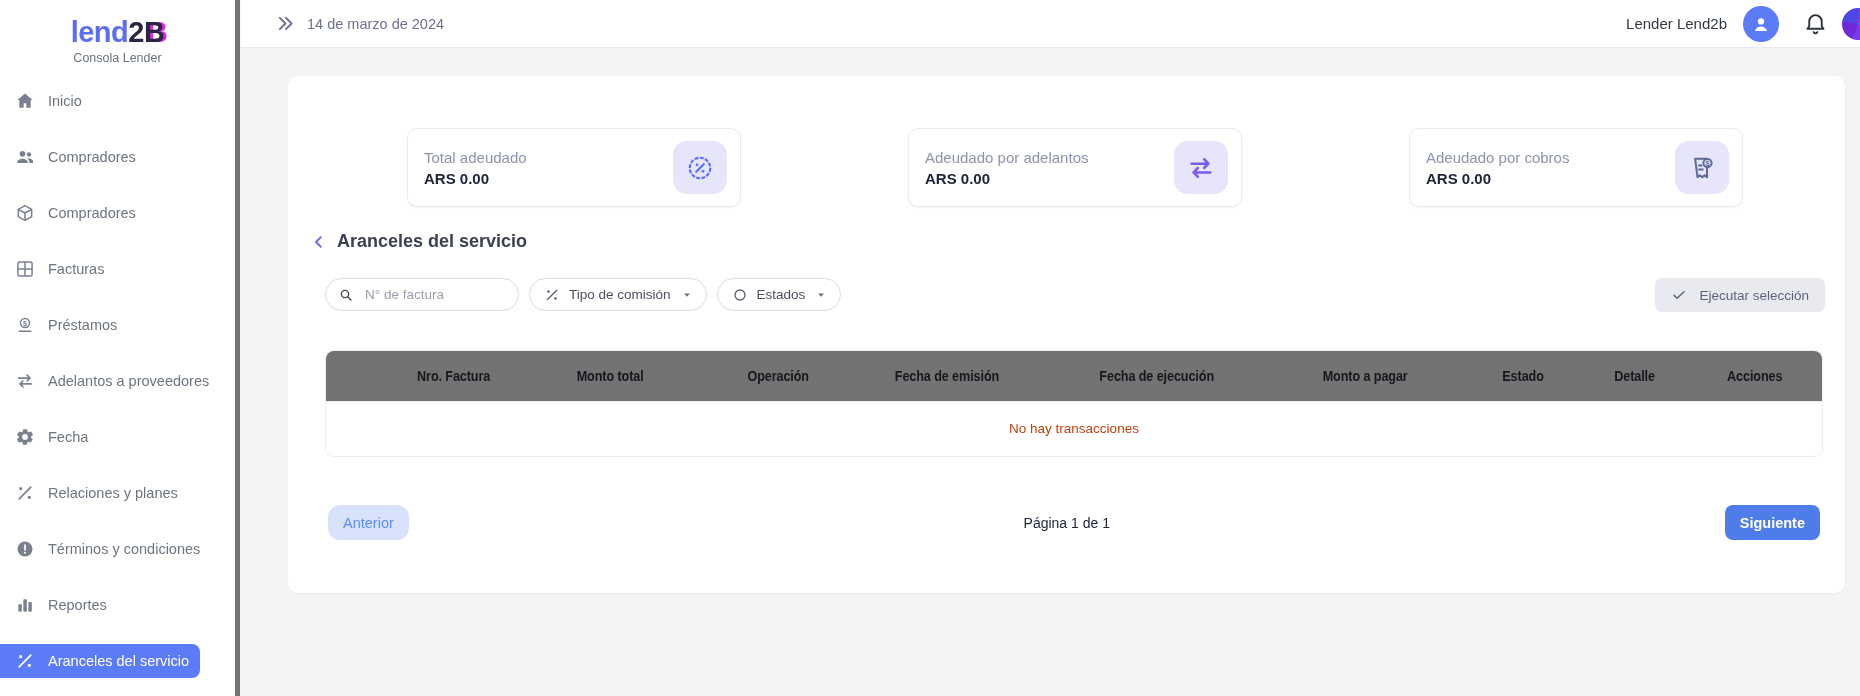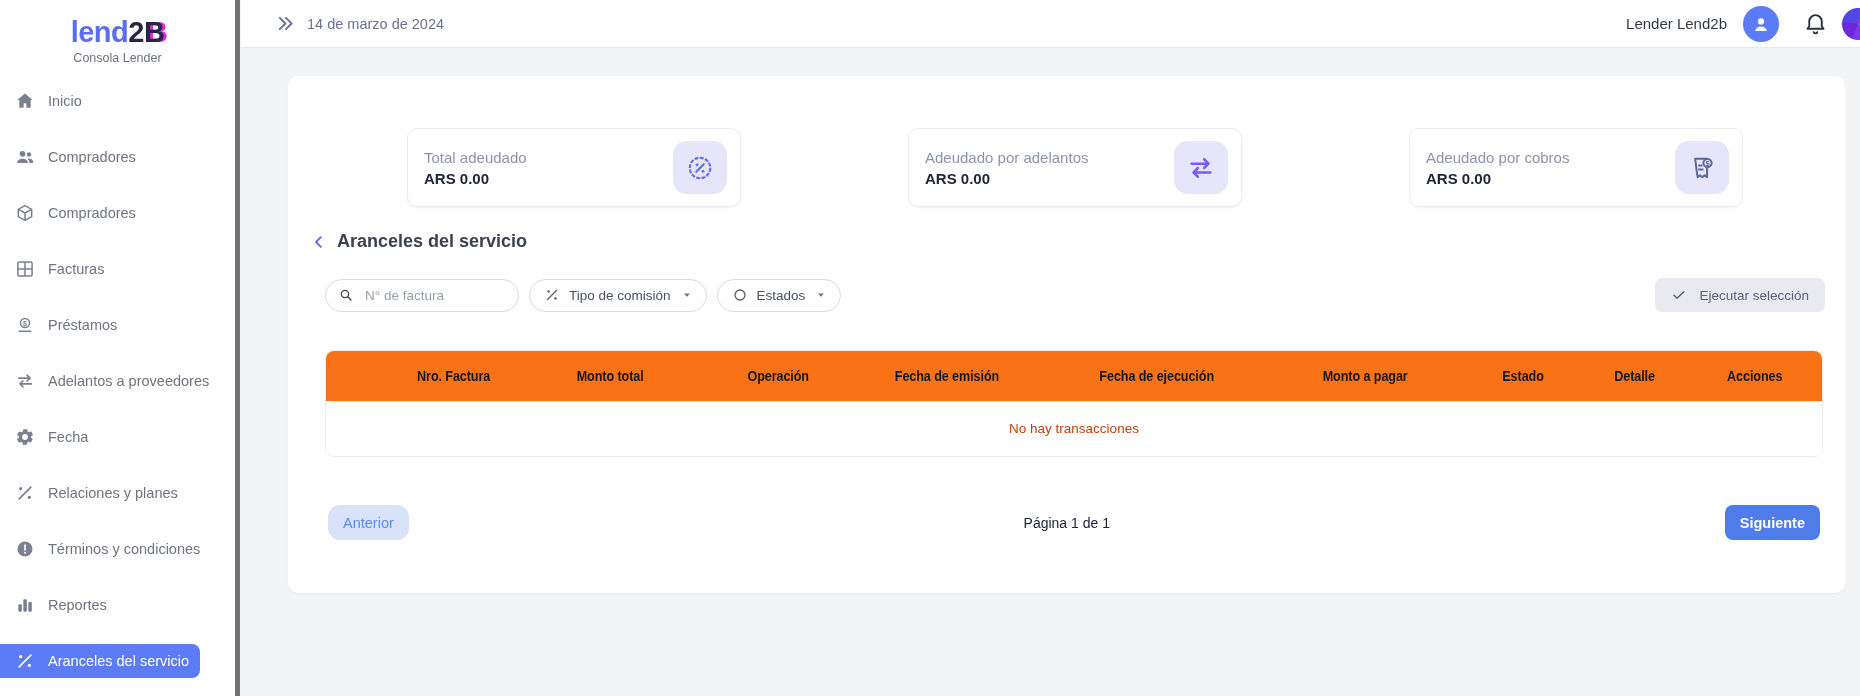--- a/index.html
+++ b/index.html
@@ -81,21 +81,21 @@
   .card-tile svg { width:30px; height:30px; }
 
   
   .section-title {
     margin:24px 0 0 22px; display:flex; align-items:center; gap:9px;
     font-size:18px; font-weight:600; color:#3c4152;
   }
   .back-ic { width:18px; height:18px; color:#6366f1; cursor:pointer; }
 
   
-  .filter-row { display:flex; align-items:center; margin:26px 20px 0 37px; }
+  .filter-row { display:flex; align-items:flex-start; margin:26px 20px 0 37px; }
   .search-pill {
     width:194px; height:33px; border:1px solid #d9dbe1; border-radius:17px;
     display:flex; align-items:center; gap:9px; padding:0 12px; background:#fff;
   }
   .search-pill svg { width:16px; height:16px; color:#3f4551; flex:0 0 16px; }
   .search-pill input {
     border:none; outline:none; width:100%; font-size:13.5px;
     font-family:"Liberation Sans",sans-serif; color:#374151; background:transparent;
   }
   .search-pill input::placeholder { color:#9aa1ad; }
@@ -110,21 +110,21 @@
     margin-left:auto; height:34px; border:none; border-radius:7px;
     background:#e9eaef; color:#5c627e; font-size:13.5px;
     font-family:"Liberation Sans",sans-serif;
     display:flex; align-items:center; gap:12px; padding:0 16px; cursor:pointer;
   }
   .execute-btn svg { width:16px; height:16px; }
 
   
   .table-wrap { margin:38px 22px 0 37px; border:1px solid #ededf1; border-radius:9px; overflow:hidden; }
   table { width:100%; border-collapse:collapse; }
-  thead th { background:#f97316; height:50px; font-size:14px; font-weight:700; color:#16181f; text-align:center; padding:0; }
+  thead th { background:#737373; height:50px; font-size:14px; font-weight:700; color:#16181f; text-align:center; padding:0; }
   thead th span { display:inline-block; transform:scaleX(.9); letter-spacing:-0.1px; white-space:nowrap; }
   tbody td { height:55px; background:#fff; text-align:center; font-size:13.5px; color:#c2410c; border-top:1px solid #ededf1; }
 
   
   .pagination { display:flex; align-items:center; margin:48px 25px 0 40px; }
   .prev-btn {
     height:35px; padding:0 15px; border:none; border-radius:12px;
     background:#d8e3fb; color:#5c8cf0; font-size:14.5px; font-weight:500;
     font-family:"Liberation Sans",sans-serif; cursor:default;
   }

